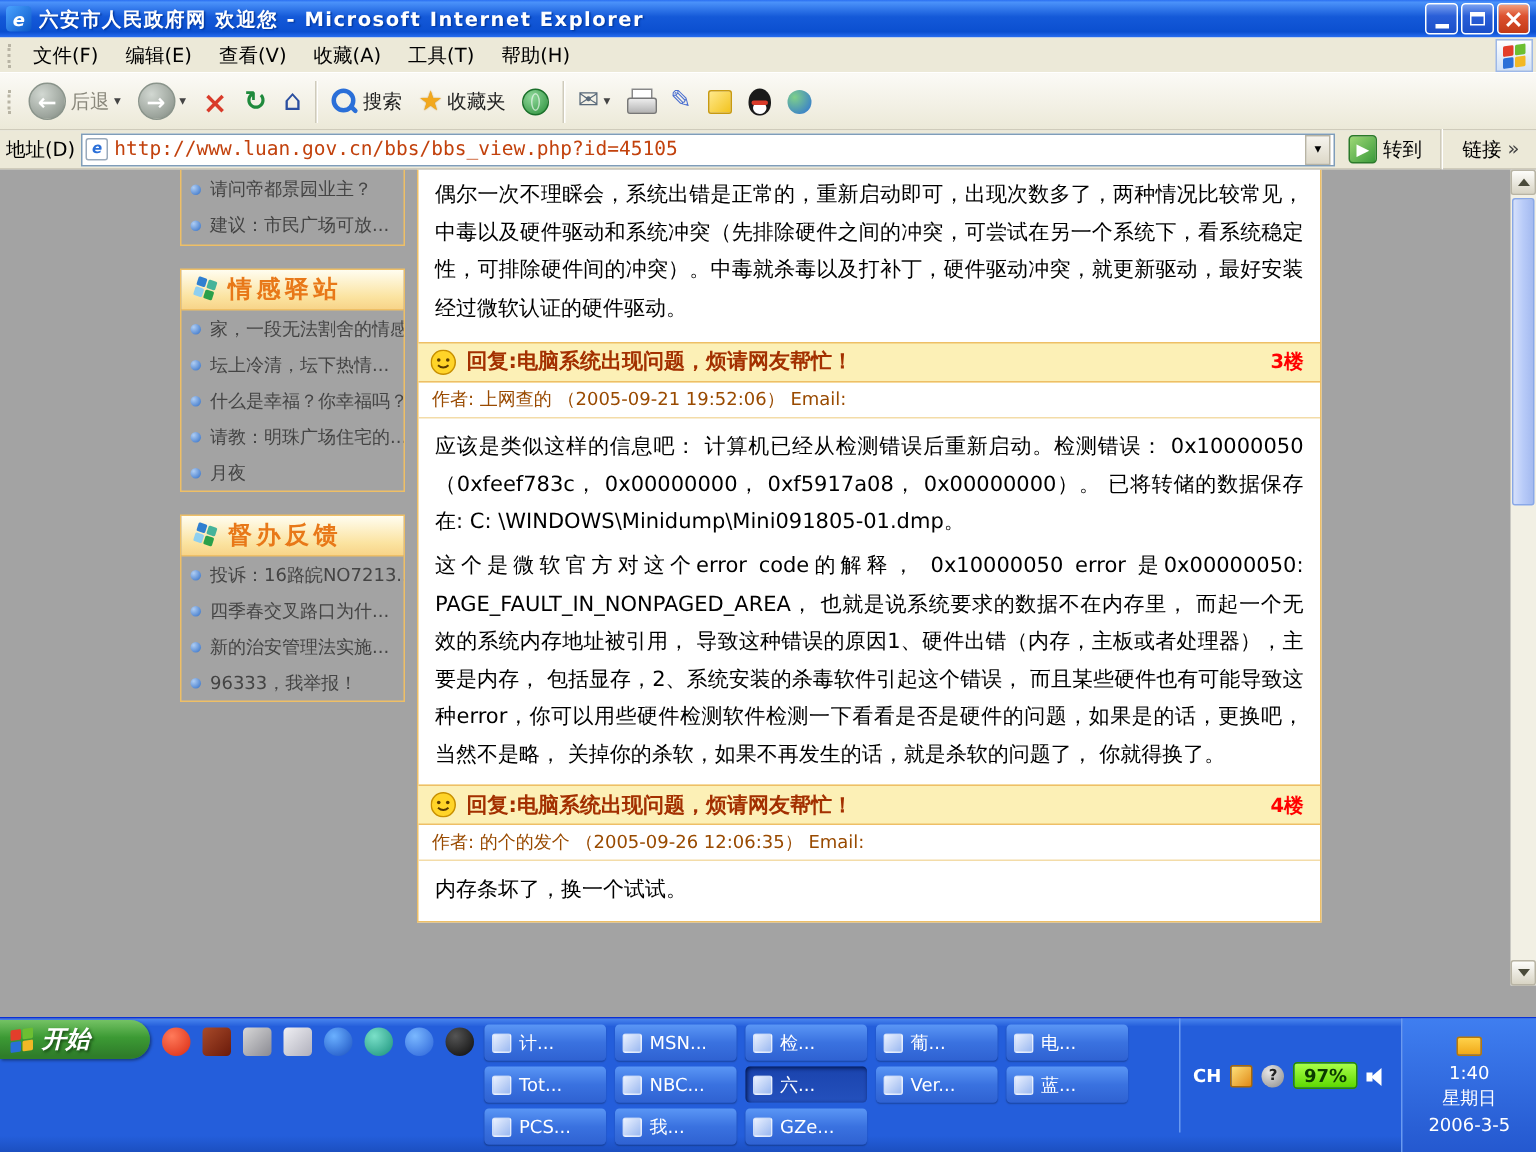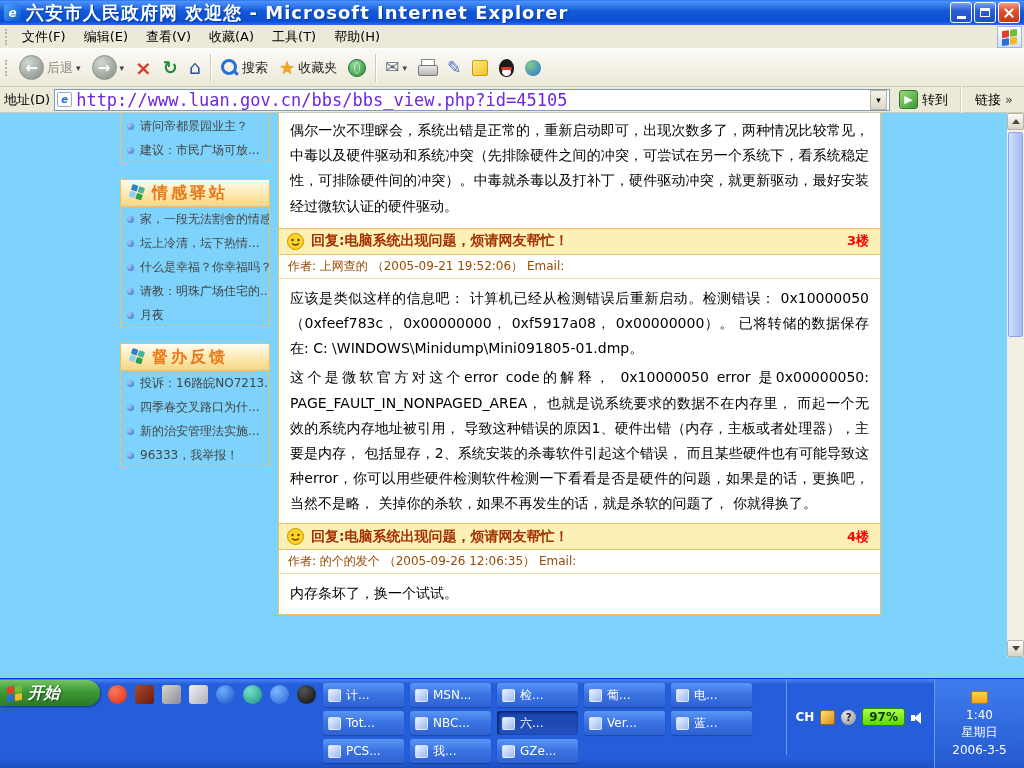--- a/index.html
+++ b/index.html
@@ -2,21 +2,21 @@
 <html><head>
 <meta charset="utf-8">
 <style>
 *{margin:0;padding:0;box-sizing:border-box}
 html,body{width:1024px;height:768px;overflow:hidden;font-family:"DejaVu Sans","Liberation Sans",sans-serif}
 body{position:relative;background:#fff}
 
 
 .titlebar{height:25px;background:linear-gradient(180deg,#2a6ff2 0%,#4b92fa 6%,#1459d8 45%,#0b4fd0 85%,#2a6ff2 100%);display:flex;align-items:center;gap:5px;padding:0 4px}
 .appico{width:17px;height:17px;border-radius:3px;background:linear-gradient(135deg,#4aa3ff,#0b57c8);color:#fff;font-weight:bold;font-size:12px;font-style:italic;display:flex;align-items:center;justify-content:center}
-.titlebar .title{color:#fff;font-weight:bold;font-size:18px;text-shadow:1px 1px 1px #0339a0;letter-spacing:1px;flex:1;white-space:nowrap;overflow:hidden}
+.titlebar .title{color:#fff;font-weight:bold;font-size:13px;text-shadow:1px 1px 1px #0339a0;letter-spacing:1px;flex:1;white-space:nowrap;overflow:hidden}
 .winbtns{display:flex;gap:2px}
 .wbtn{width:22px;height:21px;border-radius:3px;border:1px solid #fff;display:flex;align-items:center;justify-content:center;background:linear-gradient(180deg,#7ba1f0,#2a5fd8 40%,#1b4fc8)}
 .wbtn.close{background:linear-gradient(180deg,#f0a080,#dd5230 40%,#c23a18)}
 .g-min{width:9px;height:3px;background:#fff;margin-top:10px}
 .g-max{width:10px;height:9px;border:1px solid #fff;border-top-width:3px}
 .g-x{position:relative;width:12px;height:12px}
 .g-x::before,.g-x::after{content:"";position:absolute;left:5px;top:0;width:2px;height:12px;background:#fff}
 .g-x::before{transform:rotate(45deg)}.g-x::after{transform:rotate(-45deg)}
 
 
@@ -54,29 +54,29 @@
 .qqico{width:15px;height:18px;background:#1a1a1a;border-radius:50% 50% 46% 46%;position:relative}
 .qqico::before{content:"";position:absolute;left:3px;bottom:1px;width:9px;height:8px;background:#fff;border-radius:50%}
 .qqico::after{content:"";position:absolute;left:2px;top:8px;width:11px;height:3px;background:#d93b2a;border-radius:2px}
 .msnico{width:16px;height:16px;border-radius:50%;background:radial-gradient(circle at 30% 30%,#7fd08a,#2a6fd8)}
 
 
 .addressbar{height:26px;background:#ece9d8;border-bottom:1px solid #cfcbbb;display:flex;align-items:center;gap:4px;padding:0 4px}
 .addr-label{font-size:13px;white-space:nowrap}
 .addr-field{flex:1;height:22px;background:#fff;border:1px solid #7f9db9;display:flex;align-items:center;padding:0 2px;gap:4px}
 .pgico{width:15px;height:15px;background:#fff;border:1px solid #9aaabb;font-size:10px;color:#2a6fd8;display:flex;align-items:center;justify-content:center;font-weight:bold;font-style:italic;border-radius:2px}
-.addr-input{flex:1;border:none;outline:none;font-size:17px;font-family:"DejaVu Sans Mono","Liberation Mono",monospace;color:#6d28d9;background:transparent}
+.addr-input{flex:1;border:none;outline:none;font-size:13px;font-family:"DejaVu Sans Mono","Liberation Mono",monospace;color:#c2410c;background:transparent}
 .addr-drop{width:17px;height:20px;background:linear-gradient(180deg,#f6f4ee,#ddd8c8);border:1px solid #b8b4a4;display:flex;align-items:center;justify-content:center;font-size:9px}
 .go-btn{display:flex;align-items:center;gap:4px;padding:0 5px;font-size:13px}
 .go-ico{width:19px;height:19px;border-radius:3px;background:linear-gradient(135deg,#9ed876,#3a9a3a);color:#fff;display:flex;align-items:center;justify-content:center;font-size:11px;border:1px solid #2a7a2a}
 .links{display:flex;align-items:center;gap:4px;font-size:13px;padding:0 7px}
 .links .chev{color:#444}
 
 
-.content{height:580px;position:relative;background:#7dd3fc;overflow:hidden}
+.content{height:580px;position:relative;background:#a3a3a3;overflow:hidden}
 .sidebar{position:absolute;left:120px;top:0;width:150px;font-size:12px}
 .side-top{border:1px solid #eebf66;border-top:none;padding:1px 0}
 .side-sec{border:1px solid #eebf66;margin-top:15px}
 .sec-head{height:27px;display:flex;align-items:center;gap:7px;padding:0 9px;background:linear-gradient(180deg,#fffdf0,#fbe3a0 70%,#f7d489);border-bottom:1px solid #eebf66}
 .sec-title{font-weight:bold;color:#e87818;font-size:16px;letter-spacing:3px}
 .sec-ico{width:15px;height:15px;display:grid;grid-template-columns:6px 6px;grid-template-rows:6px 6px;gap:1px;transform:rotate(18deg)}
 .sec-ico i{border-radius:1px}
 .si1{background:#2f7fd0}.si2{background:#45b39a}.si3{background:#8fd0f0}.si4{background:#2aa04a}
 .side-item{display:flex;align-items:center;gap:6px;height:24px;padding:0 6px;color:#444;white-space:nowrap;overflow:hidden}
 .blt{flex:0 0 7px;width:7px;height:7px;border-radius:50%;background:radial-gradient(circle at 30% 30%,#aecdf4,#2f6cc4)}

